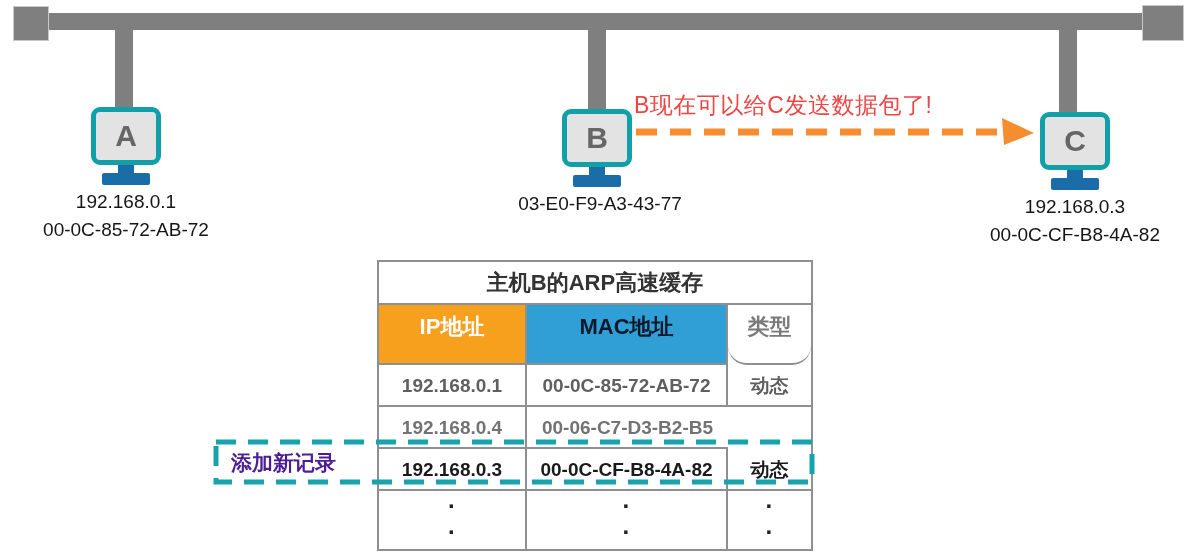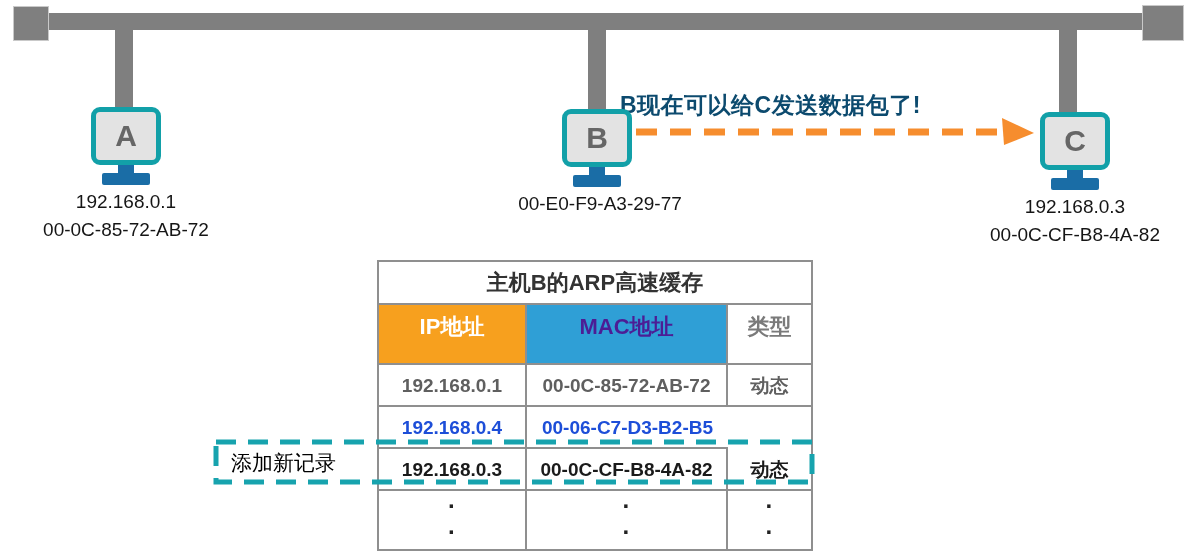--- a/index.html
+++ b/index.html
@@ -32,46 +32,46 @@
   .base-a{left:102px;top:173px;}
   .base-b{left:573px;top:175px;}
   .base-c{left:1051px;top:178px;}
   
   .hostlbl{position:absolute;width:260px;text-align:center;color:#151515;
     font-size:19px;line-height:28px;}
   .lbl-a{left:-4px;top:188px;}
   .lbl-b{left:470px;top:190px;}
   .lbl-c{left:945px;top:193px;}
   
-  .annotation{position:absolute;left:620px;top:90px;font-size:23px;font-weight:bold;
-    color:#0c4a6e;white-space:nowrap;letter-spacing:0.5px;}
+  .annotation{position:absolute;left:634px;top:90px;font-size:23px;font-weight:normal;
+    color:#ef4444;white-space:nowrap;letter-spacing:0.5px;}
   .arrow-svg{position:absolute;left:628px;top:105px;}
   
   .arp-table{position:absolute;left:377px;top:260px;width:436px;background:#fff;
     border:2px solid #8f8f8f;box-sizing:border-box;z-index:2;}
   .arp-title{height:41px;line-height:41px;text-align:center;font-weight:bold;
     font-size:22px;color:#333;border-bottom:2px solid #8f8f8f;}
   .arp-row{display:grid;grid-template-columns:148px 201px 1fr;}
   .cell{border-right:2px solid #8f8f8f;border-bottom:2px solid #8f8f8f;
     text-align:center;box-sizing:border-box;}
   .cell:last-child{border-right:none;}
   .hdr{height:60px;line-height:43px;font-size:22px;font-weight:bold;}
   .hdr-ip{background:#f7a01e;color:#fff;}
-  .hdr-mac{background:#2f9fd6;color:#4c1d95;}
-  .hdr-type{background:#fff;color:#7a7a7a;}
+  .hdr-mac{background:#2f9fd6;color:#0f172a;}
+  .hdr-type{background:#fff;color:#7a7a7a;border-radius:19px;}
   .data{height:42px;line-height:42px;font-size:19px;font-weight:600;}
   .row-1 .data{color:#5f5f5f;}
-  .row-2 .data{color:#1d4ed8;}
+  .row-2 .data{color:#737373;}
   .row-3 .data{color:#1a1a1a;font-weight:800;}
   .dots{height:58px;padding-top:2px;border-bottom:none;line-height:26px;
     font-size:24px;font-weight:bold;color:#222;}
   
   .newrec-svg{position:absolute;left:212px;top:438px;z-index:4;pointer-events:none;}
-  .newrec-label{position:absolute;left:231px;top:449px;font-size:21px;font-weight:normal;
-    color:#000000;z-index:5;white-space:nowrap;text-align:right;}
+  .newrec-label{position:absolute;left:231px;top:449px;font-size:21px;font-weight:bold;
+    color:#4c1d95;z-index:5;white-space:nowrap;text-align:right;}
 </style>
 </head>
 <body>
 
 <div class="canvas">
 
   <div class="bus"></div>
   <div class="terminator term-left"></div>
   <div class="terminator term-right"></div>
   <div class="drop drop-a"></div>
@@ -87,21 +87,21 @@
     <div>192.168.0.1</div>
     <div>00-0C-85-72-AB-72</div>
   </div>
 
   <div class="monitor mon-b">
     <span class="letter">B</span>
   </div>
   <div class="neck neck-b"></div>
   <div class="base base-b"></div>
   <div class="hostlbl lbl-b">
-    <div>00-E0-F9-A3-29-77</div>
+    <div>03-E0-F9-A3-43-77</div>
   </div>
 
   <div class="monitor mon-c">
     <span class="letter">C</span>
   </div>
   <div class="neck neck-c"></div>
   <div class="base base-c"></div>
   <div class="hostlbl lbl-c">
     <div>192.168.0.3</div>
     <div>00-0C-CF-B8-4A-82</div>

